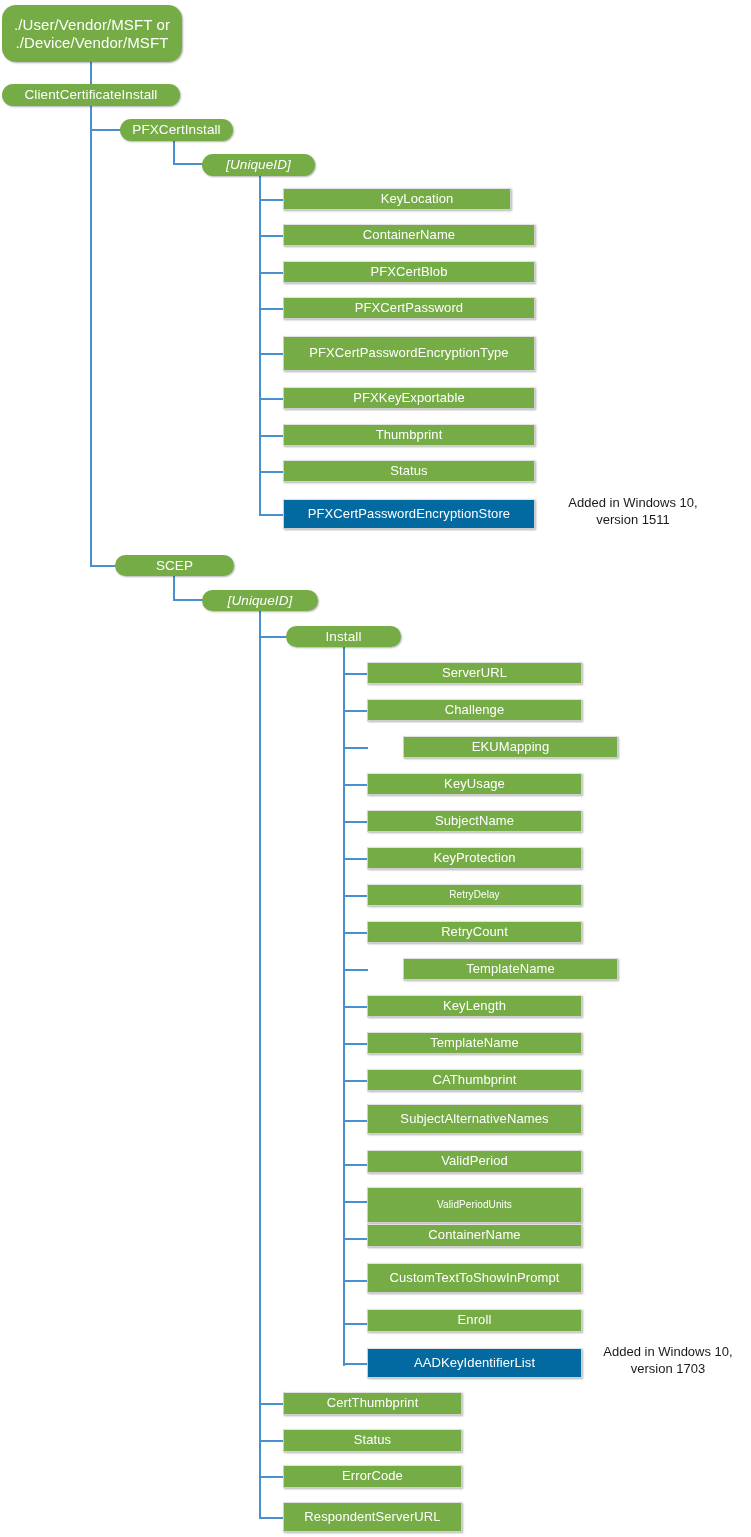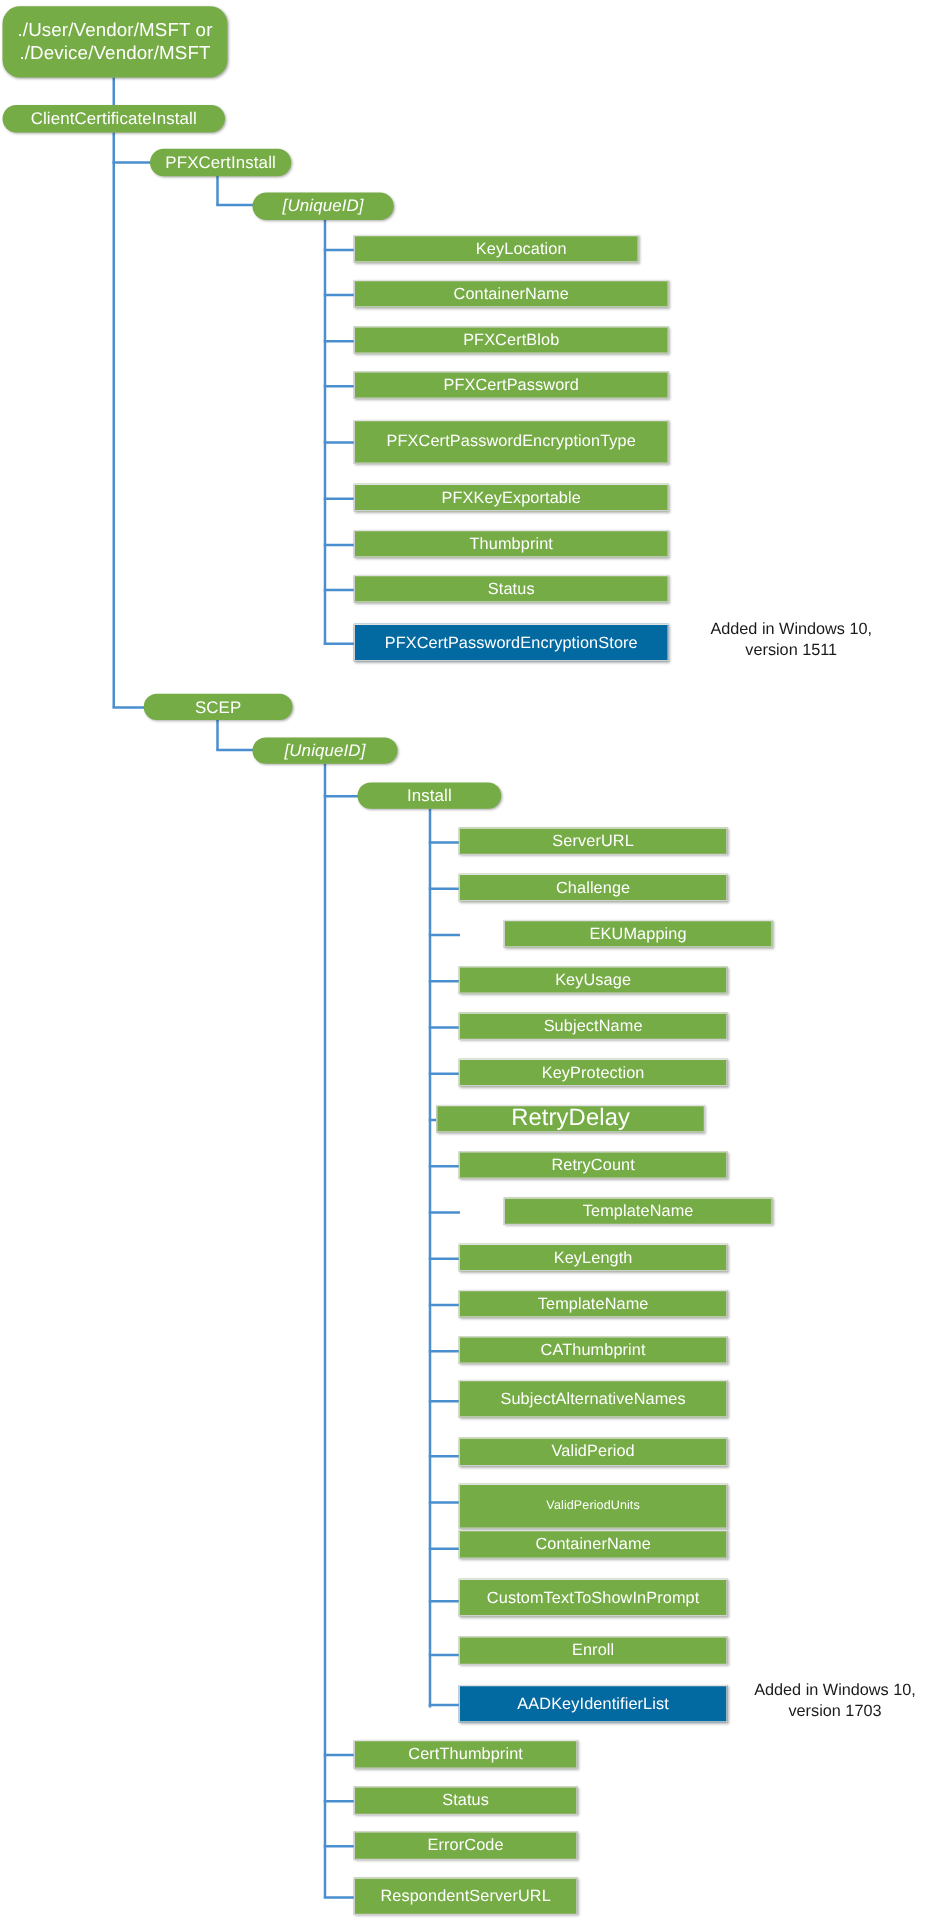--- a/index.html
+++ b/index.html
@@ -125,21 +125,21 @@
   <div class="hline" style="left:343px;top:1280px;width:25px;"></div>
   <div class="hline" style="left:343px;top:1323px;width:25px;"></div>
   <div class="hline" style="left:343px;top:1363px;width:25px;"></div>
 
   <div class="node green rect" style="left:367px;top:662px;width:215px;height:22px;font-size:13px;">ServerURL</div>
   <div class="node green rect" style="left:367px;top:699px;width:215px;height:22px;font-size:13px;">Challenge</div>
   <div class="node green rect" style="left:367px;top:736px;width:215px;height:22px;font-size:13px;margin-left:36px;">EKUMapping</div>
   <div class="node green rect" style="left:367px;top:773px;width:215px;height:22px;font-size:13px;">KeyUsage</div>
   <div class="node green rect" style="left:367px;top:810px;width:215px;height:22px;font-size:13px;">SubjectName</div>
   <div class="node green rect" style="left:367px;top:847px;width:215px;height:22px;font-size:13px;">KeyProtection</div>
-  <div class="node green rect" style="left:349px;top:884px;width:215px;height:22px;font-size:19px;">RetryDelay</div>
+  <div class="node green rect" style="left:367px;top:884px;width:215px;height:22px;font-size:10px;">RetryDelay</div>
   <div class="node green rect" style="left:367px;top:921px;width:215px;height:22px;font-size:13px;">RetryCount</div>
   <div class="node green rect" style="left:367px;top:958px;width:215px;height:22px;font-size:13px;margin-left:36px;">TemplateName</div>
   <div class="node green rect" style="left:367px;top:995px;width:215px;height:22px;font-size:13px;">KeyLength</div>
   <div class="node green rect" style="left:367px;top:1032px;width:215px;height:22px;font-size:13px;">TemplateName</div>
   <div class="node green rect" style="left:367px;top:1069px;width:215px;height:22px;font-size:13px;">CAThumbprint</div>
   <div class="node green rect" style="left:367px;top:1104px;width:215px;height:30px;font-size:13px;">SubjectAlternativeNames</div>
   <div class="node green rect" style="left:367px;top:1150px;width:215px;height:23px;font-size:13px;">ValidPeriod</div>
   <div class="node green rect" style="left:367px;top:1187px;width:215px;height:36px;font-size:10px;">ValidPeriodUnits</div>
   <div class="node green rect" style="left:367px;top:1224px;width:215px;height:23px;font-size:13px;">ContainerName</div>
   <div class="node green rect" style="left:367px;top:1263px;width:215px;height:30px;font-size:13px;">CustomTextToShowInPrompt</div>

